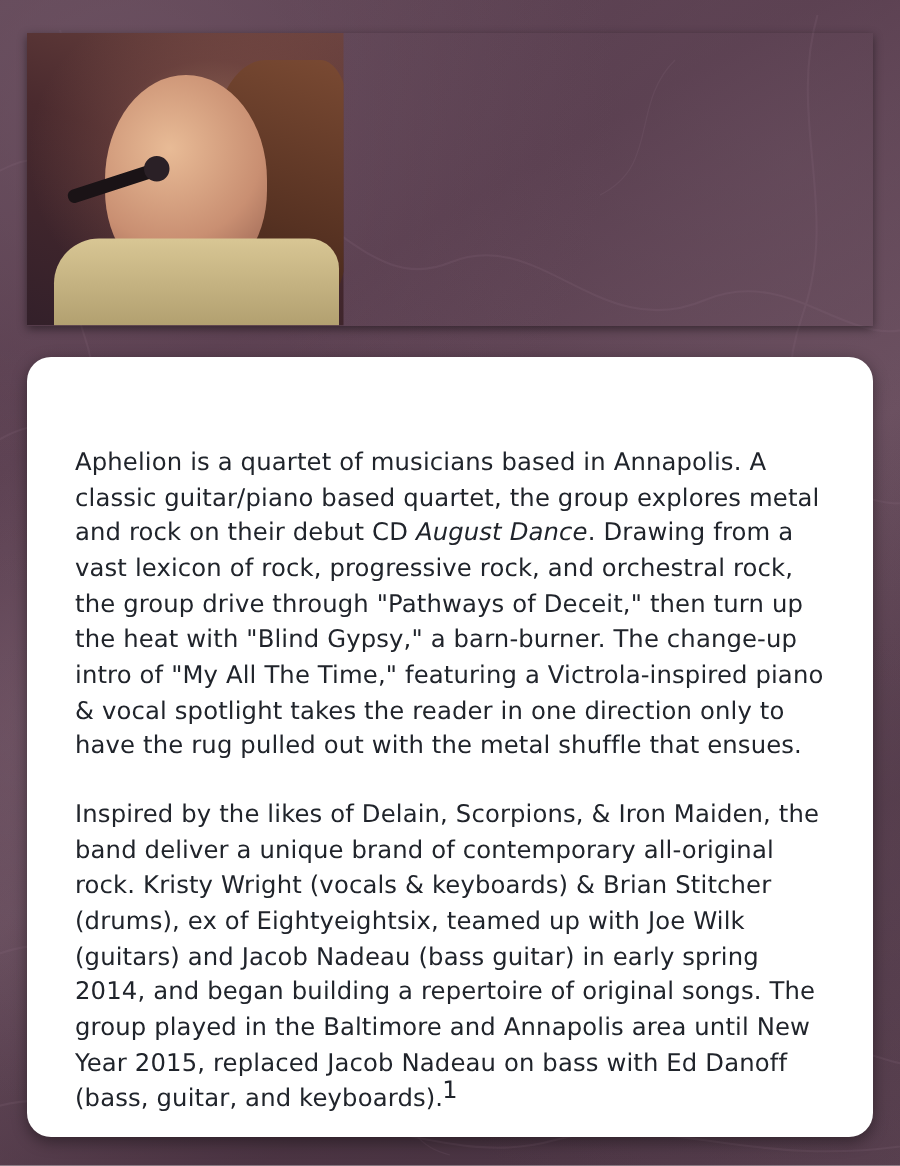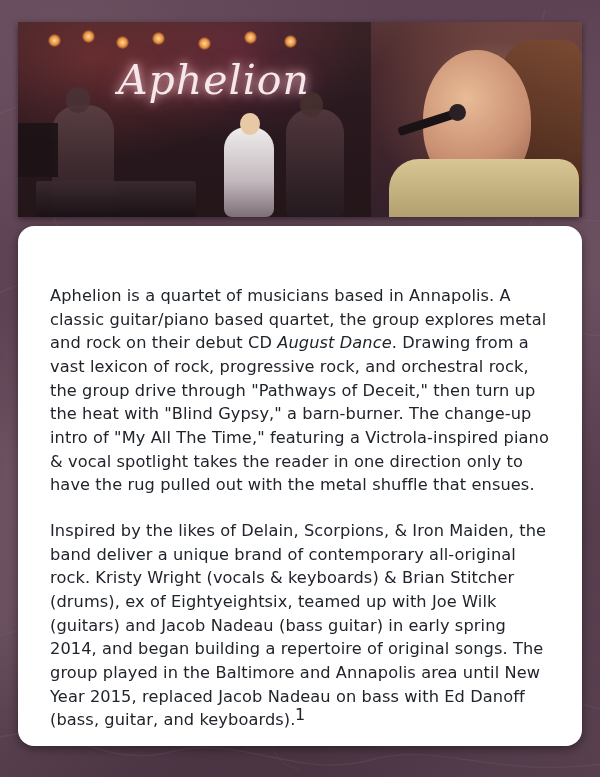--- a/index.html
+++ b/index.html
@@ -166,21 +166,21 @@
     width: 190px;
     height: 58px;
     background: linear-gradient(180deg, #d8c694 0%, #b2a070 100%);
     border-radius: 30px 20px 0 0;
   }
 
   
   .card {
     position: absolute;
     left: 18px;
-    top: 226px;
+    top: 238px;
     width: 564px;
     height: 520px;
     background: #ffffff;
     border-radius: 16px;
     box-shadow: 0 3px 10px rgba(0,0,0,0.40);
   }
   .card-inner {
     padding: 58px 32px 0 32px;
   }
   .para {
@@ -222,46 +222,20 @@
     <g stroke="#9a7c90" stroke-width="0.8" fill="none" opacity="0.4">
       <path d="M110,30 C140,60 120,100 160,120"></path>
       <path d="M450,40 C420,70 440,110 400,130"></path>
       <path d="M250,700 C280,730 260,760 300,770"></path>
       <path d="M330,750 C360,730 390,760 420,740"></path>
     </g>
   </svg>
 
   <div class="photo-band">
 
-    <div class="photo-left">
-      <div class="stage-lights">
-        <i style="left:0px;   top:4px;"></i>
-        <i style="left:34px;  top:0px;"></i>
-        <i style="left:68px;  top:6px;"></i>
-        <i style="left:104px; top:2px;"></i>
-        <i style="left:150px; top:7px;"></i>
-        <i style="left:196px; top:1px;"></i>
-        <i style="left:236px; top:5px;"></i>
-      </div>
-
-      <div class="logo-script">Aphelion</div>
-
-      <div class="silhouette" style="left:34px; width:62px; height:112px; border-radius:26px 26px 6px 6px; background:linear-gradient(180deg,#5a4044 0%,#2a1c21 100%);"></div>
-      <div class="silhouette" style="left:48px; bottom:104px; width:24px; height:26px; border-radius:50%; background:#4a3236;"></div>
-
-      <div class="silhouette" style="left:18px; width:160px; height:36px; border-radius:3px; background:linear-gradient(180deg,#3b2b31 0%,#1a1115 100%);"></div>
-
-      <div class="silhouette" style="left:0px; bottom:40px; width:40px; height:54px; background:#1c1216;"></div>
-
-      <div class="singer-white"></div>
-      <div class="singer-head"></div>
-
-      <div class="silhouette" style="left:268px; width:58px; height:108px; border-radius:24px 24px 6px 6px; background:linear-gradient(180deg,#53393f 0%,#241a1f 100%);"></div>
-      <div class="silhouette" style="left:282px; bottom:100px; width:23px; height:25px; border-radius:50%; background:#46302f;"></div>
-    </div>
 
     <div class="photo-right">
       <div class="hair-right"></div>
       <div class="face-right"></div>
       <div class="blouse"></div>
       <div class="mic-right"></div>
       <div class="mic-ball"></div>
     </div>
   </div>
 

